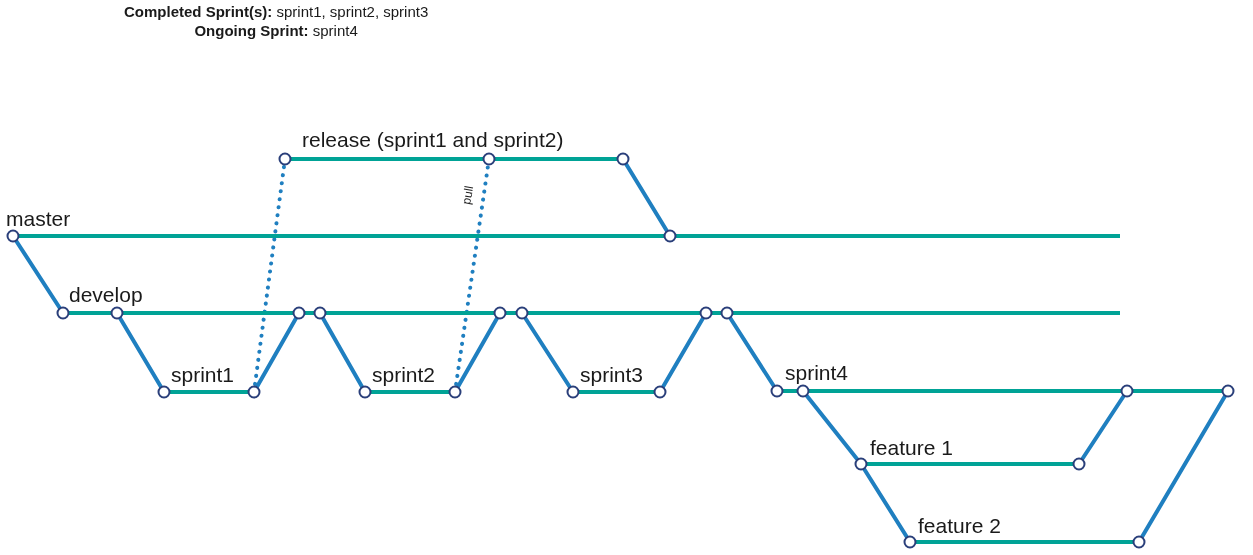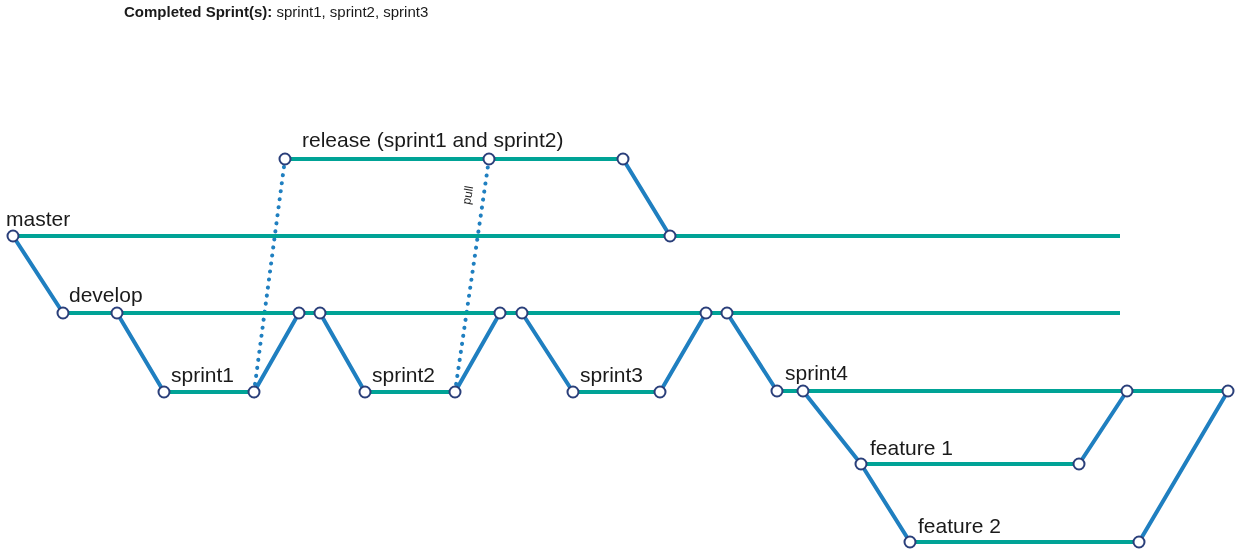--- a/index.html
+++ b/index.html
@@ -87,20 +87,23 @@
     fill: #1a1a1a;
   }
 </style>
 </head>
 <body>
 
 <div id="legend">
   <div class="legend-row">
     <span class="legend-key">Completed Sprint(s):</span><span class="legend-val"> sprint1, sprint2, sprint3</span>
   </div>
+  <div class="legend-row">
+    <span class="legend-key">Ongoing Sprint:</span><span class="legend-val"> sprint4</span>
+  </div>
 </div>
 
 <svg id="diagram" viewBox="0 0 1253 555">
   <g id="merge-layer">
       <line x1="13" y1="236" x2="63" y2="313" stroke="#1f7fc0" class="merge-line"></line>
       <line x1="117" y1="313" x2="164" y2="392" stroke="#1f7fc0" class="merge-line"></line>
       <line x1="254" y1="392" x2="299" y2="313" stroke="#1f7fc0" class="merge-line"></line>
       <line x1="320" y1="313" x2="365" y2="392" stroke="#1f7fc0" class="merge-line"></line>
       <line x1="455" y1="392" x2="500" y2="313" stroke="#1f7fc0" class="merge-line"></line>
       <line x1="522" y1="313" x2="573" y2="392" stroke="#1f7fc0" class="merge-line"></line>

